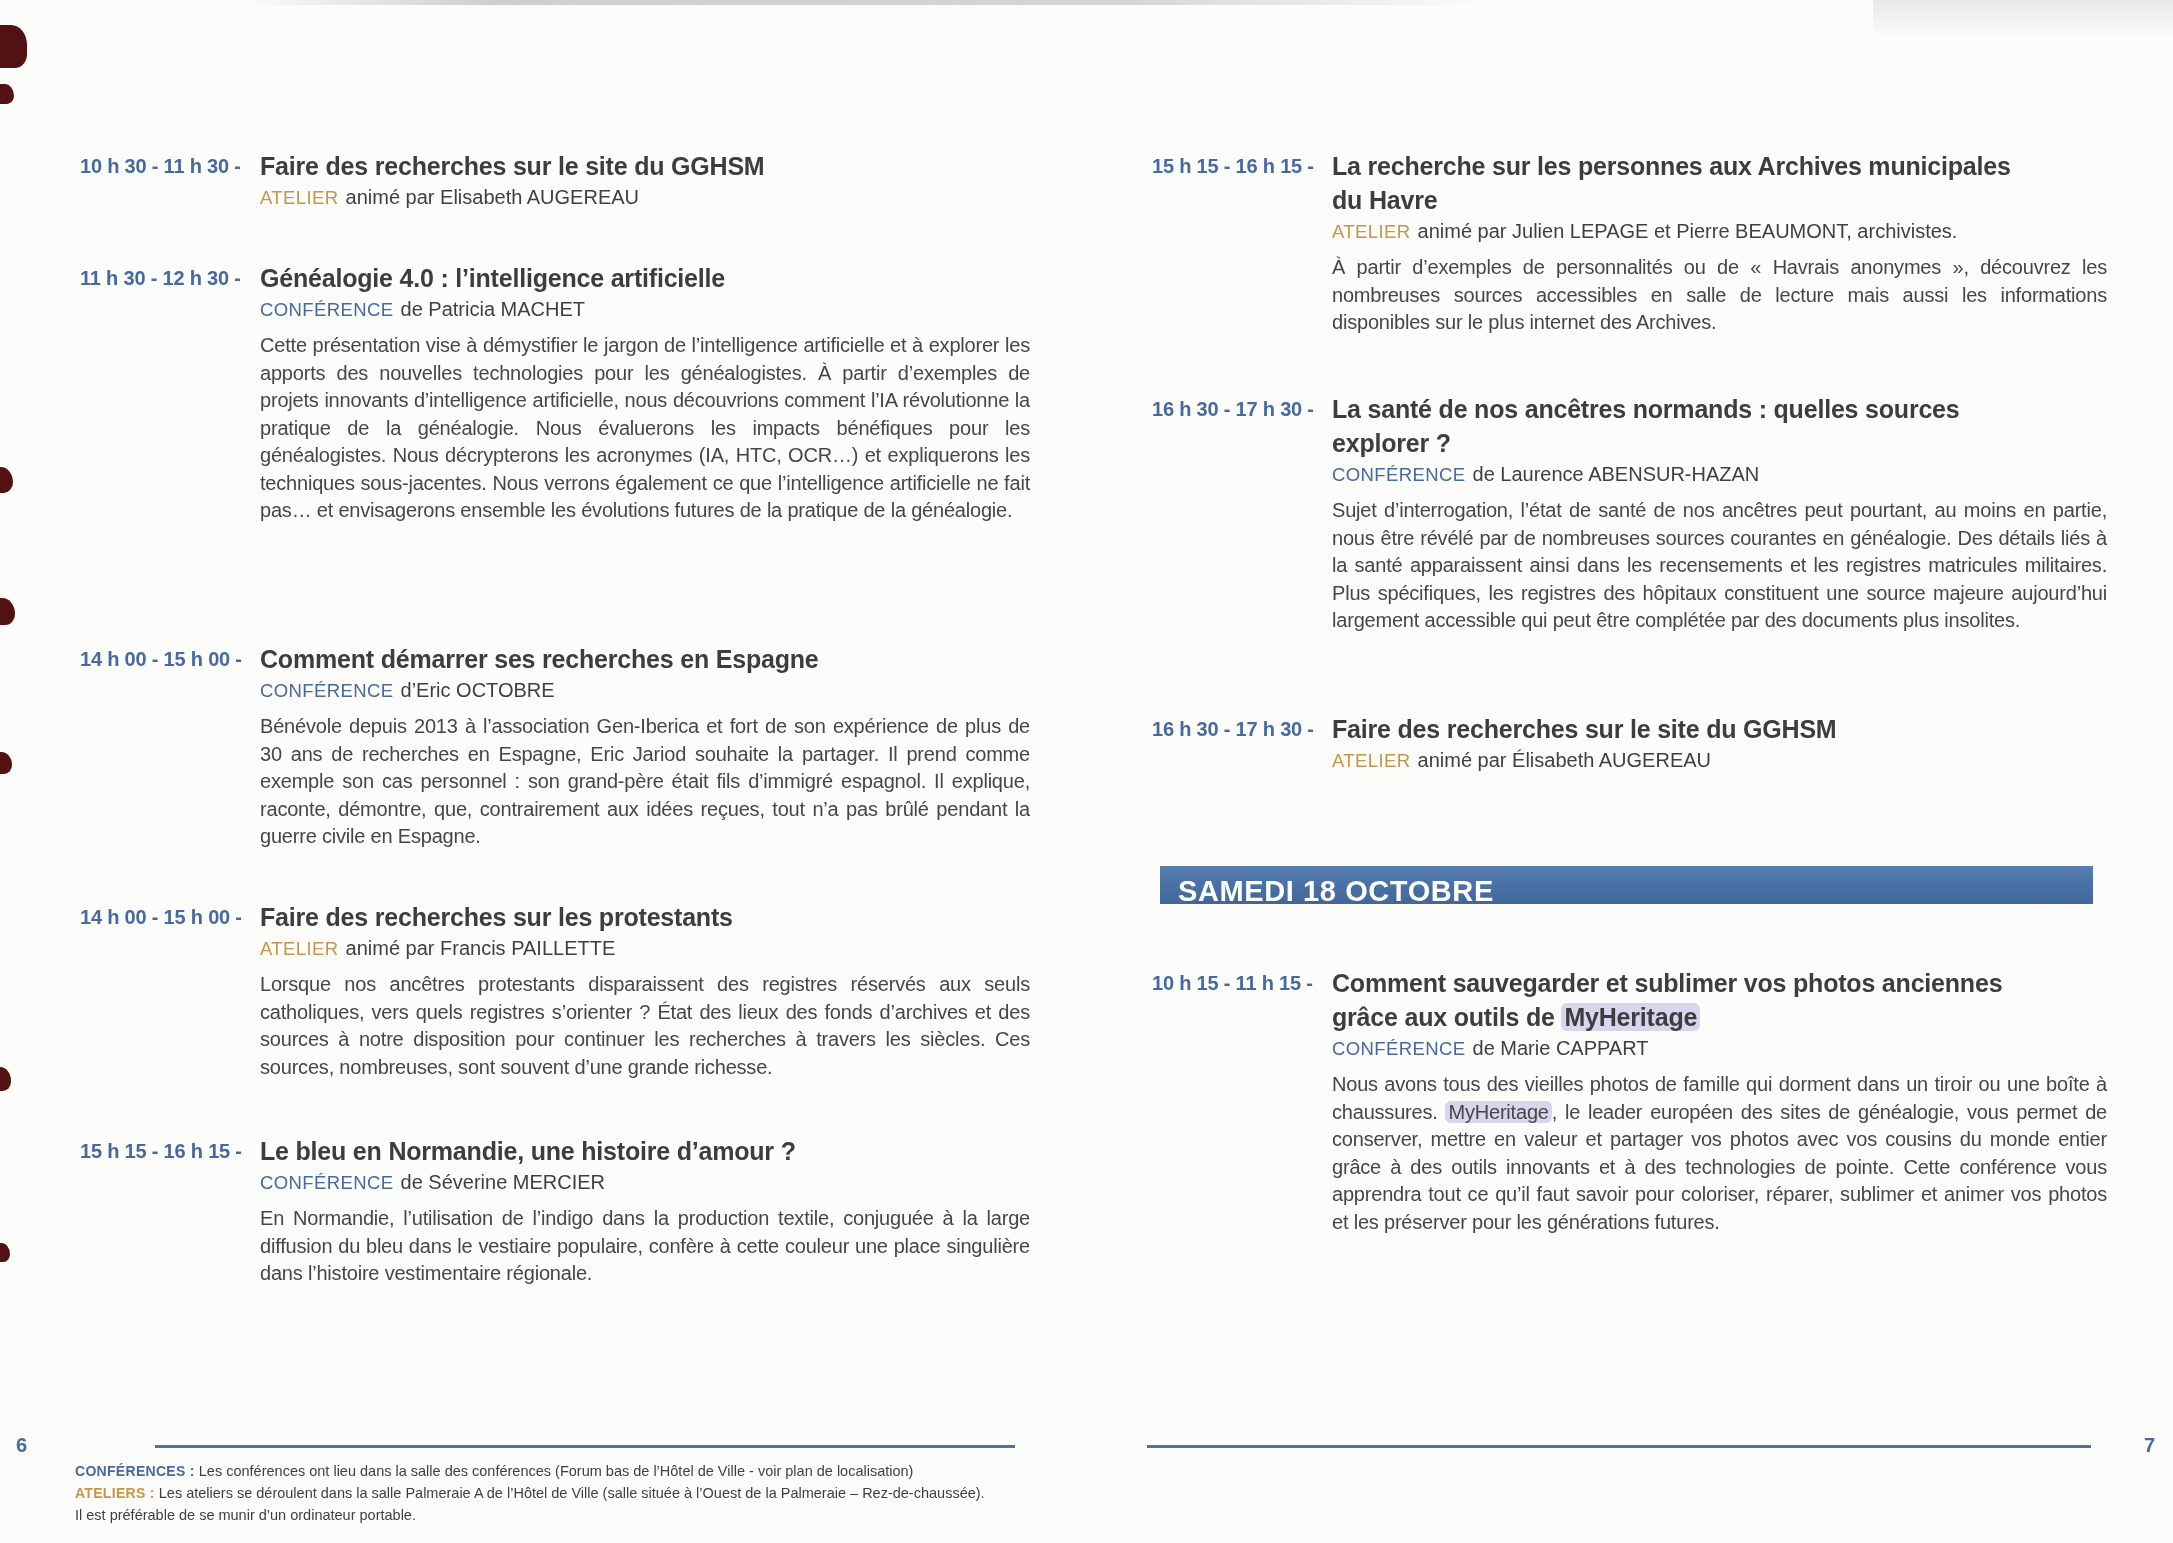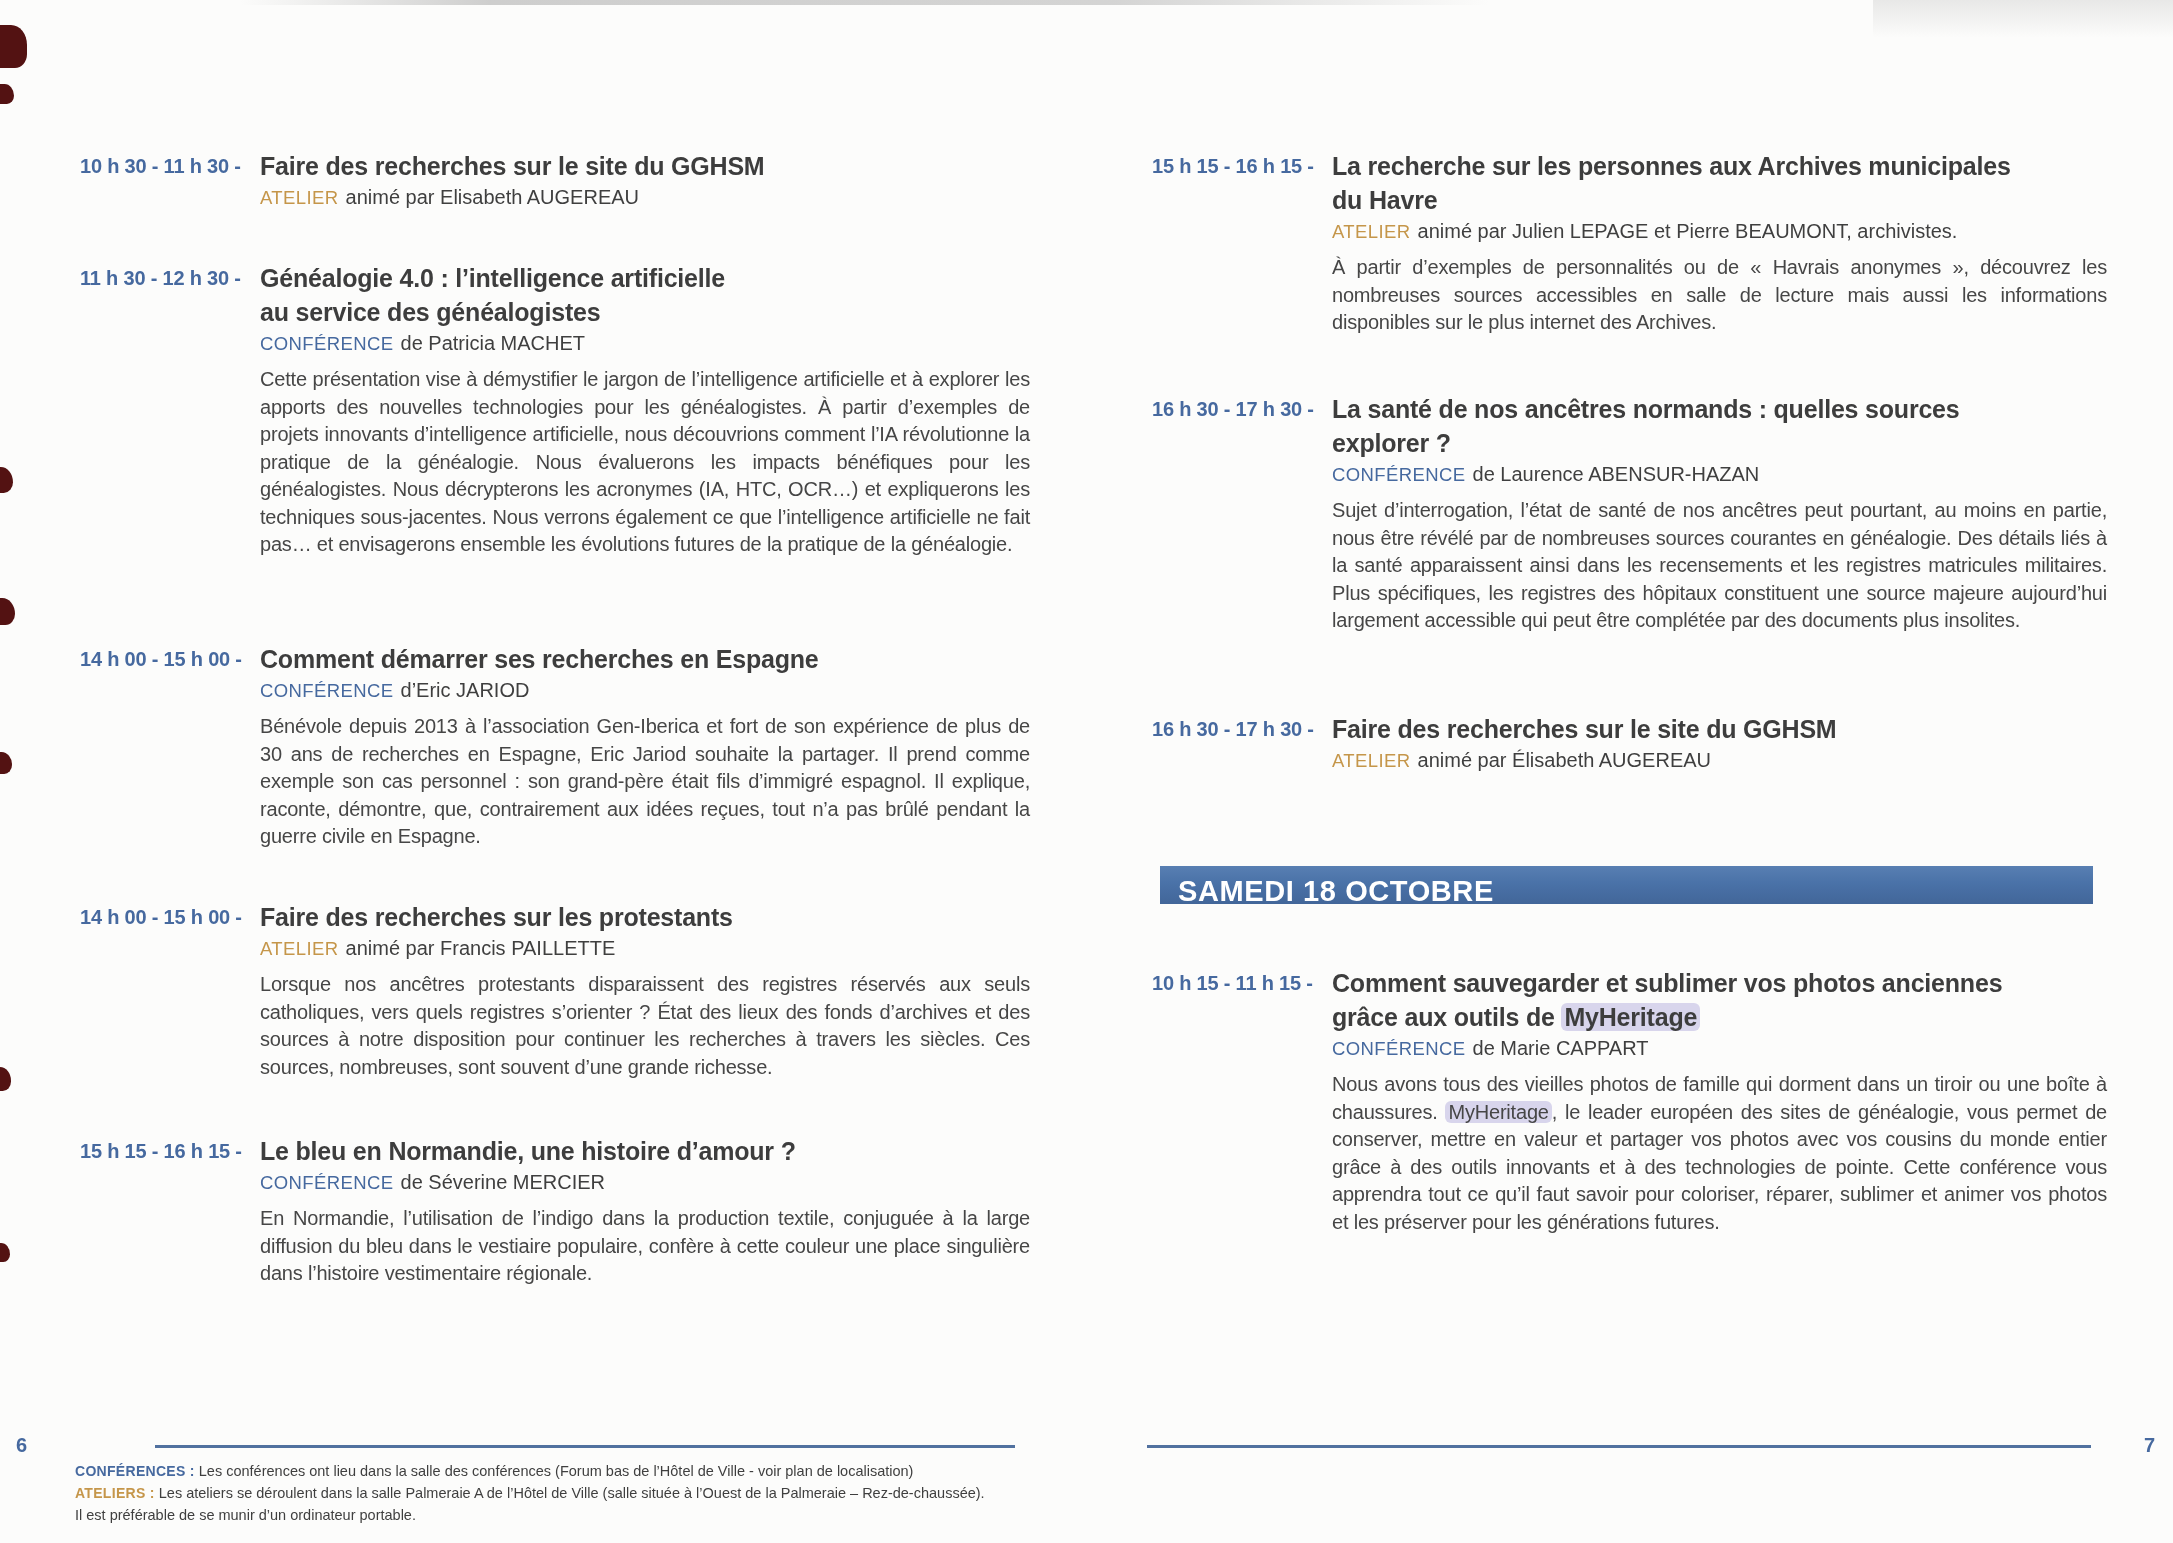--- a/index.html
+++ b/index.html
@@ -84,31 +84,30 @@
     <div class="content">
       <div class="title-line">Faire des recherches sur le site du GGHSM</div>
       <div class="byline"><span class="lbl atel">ATELIER</span><span>animé par Elisabeth AUGEREAU</span></div>
     </div>
   </div>
 
   <div class="entry leftcol" style="top:261px">
     <div class="time">11 h 30 - 12 h 30 -</div>
     <div class="content">
       <div class="title-line">Généalogie 4.0 : l’intelligence artificielle</div>
-      <div class="title-line">au service des généalogistes</div>
       <div class="byline"><span class="lbl conf">CONFÉRENCE</span><span>de Patricia MACHET</span></div>
       <p class="desc">Cette présentation vise à démystifier le jargon de l’intelligence artificielle et à explorer les apports des nouvelles technologies pour les généalogistes. À partir d’exemples de projets innovants d’intelligence artificielle, nous découvrions comment l’IA révolutionne la pratique de la généalogie. Nous évaluerons les impacts bénéfiques pour les généalogistes. Nous décrypterons les acronymes (IA, HTC, OCR…) et expliquerons les techniques sous-jacentes. Nous verrons également ce que l’intelligence artificielle ne fait pas… et envisagerons ensemble les évolutions futures de la pratique de la généalogie.</p>
     </div>
   </div>
 
   <div class="entry leftcol" style="top:642px">
     <div class="time">14 h 00 - 15 h 00 -</div>
     <div class="content">
       <div class="title-line">Comment démarrer ses recherches en Espagne</div>
-      <div class="byline"><span class="lbl conf">CONFÉRENCE</span><span>d’Eric JARIOD</span></div>
+      <div class="byline"><span class="lbl conf">CONFÉRENCE</span><span>d’Eric OCTOBRE</span></div>
       <p class="desc">Bénévole depuis 2013 à l’association Gen-Iberica et fort de son expérience de plus de 30 ans de recherches en Espagne, Eric Jariod souhaite la partager. Il prend comme exemple son cas personnel : son grand-père était fils d’immigré espagnol. Il explique, raconte, démontre, que, contrairement aux idées reçues, tout n’a pas brûlé pendant la guerre civile en Espagne.</p>
     </div>
   </div>
 
   <div class="entry leftcol" style="top:900px">
     <div class="time">14 h 00 - 15 h 00 -</div>
     <div class="content">
       <div class="title-line">Faire des recherches sur les protestants</div>
       <div class="byline"><span class="lbl atel">ATELIER</span><span>animé par Francis PAILLETTE</span></div>
       <p class="desc">Lorsque nos ancêtres protestants disparaissent des registres réservés aux seuls catholiques, vers quels registres s’orienter ? État des lieux des fonds d’archives et des sources à notre disposition pour continuer les recherches à travers les siècles. Ces sources, nombreuses, sont souvent d’une grande richesse.</p>

